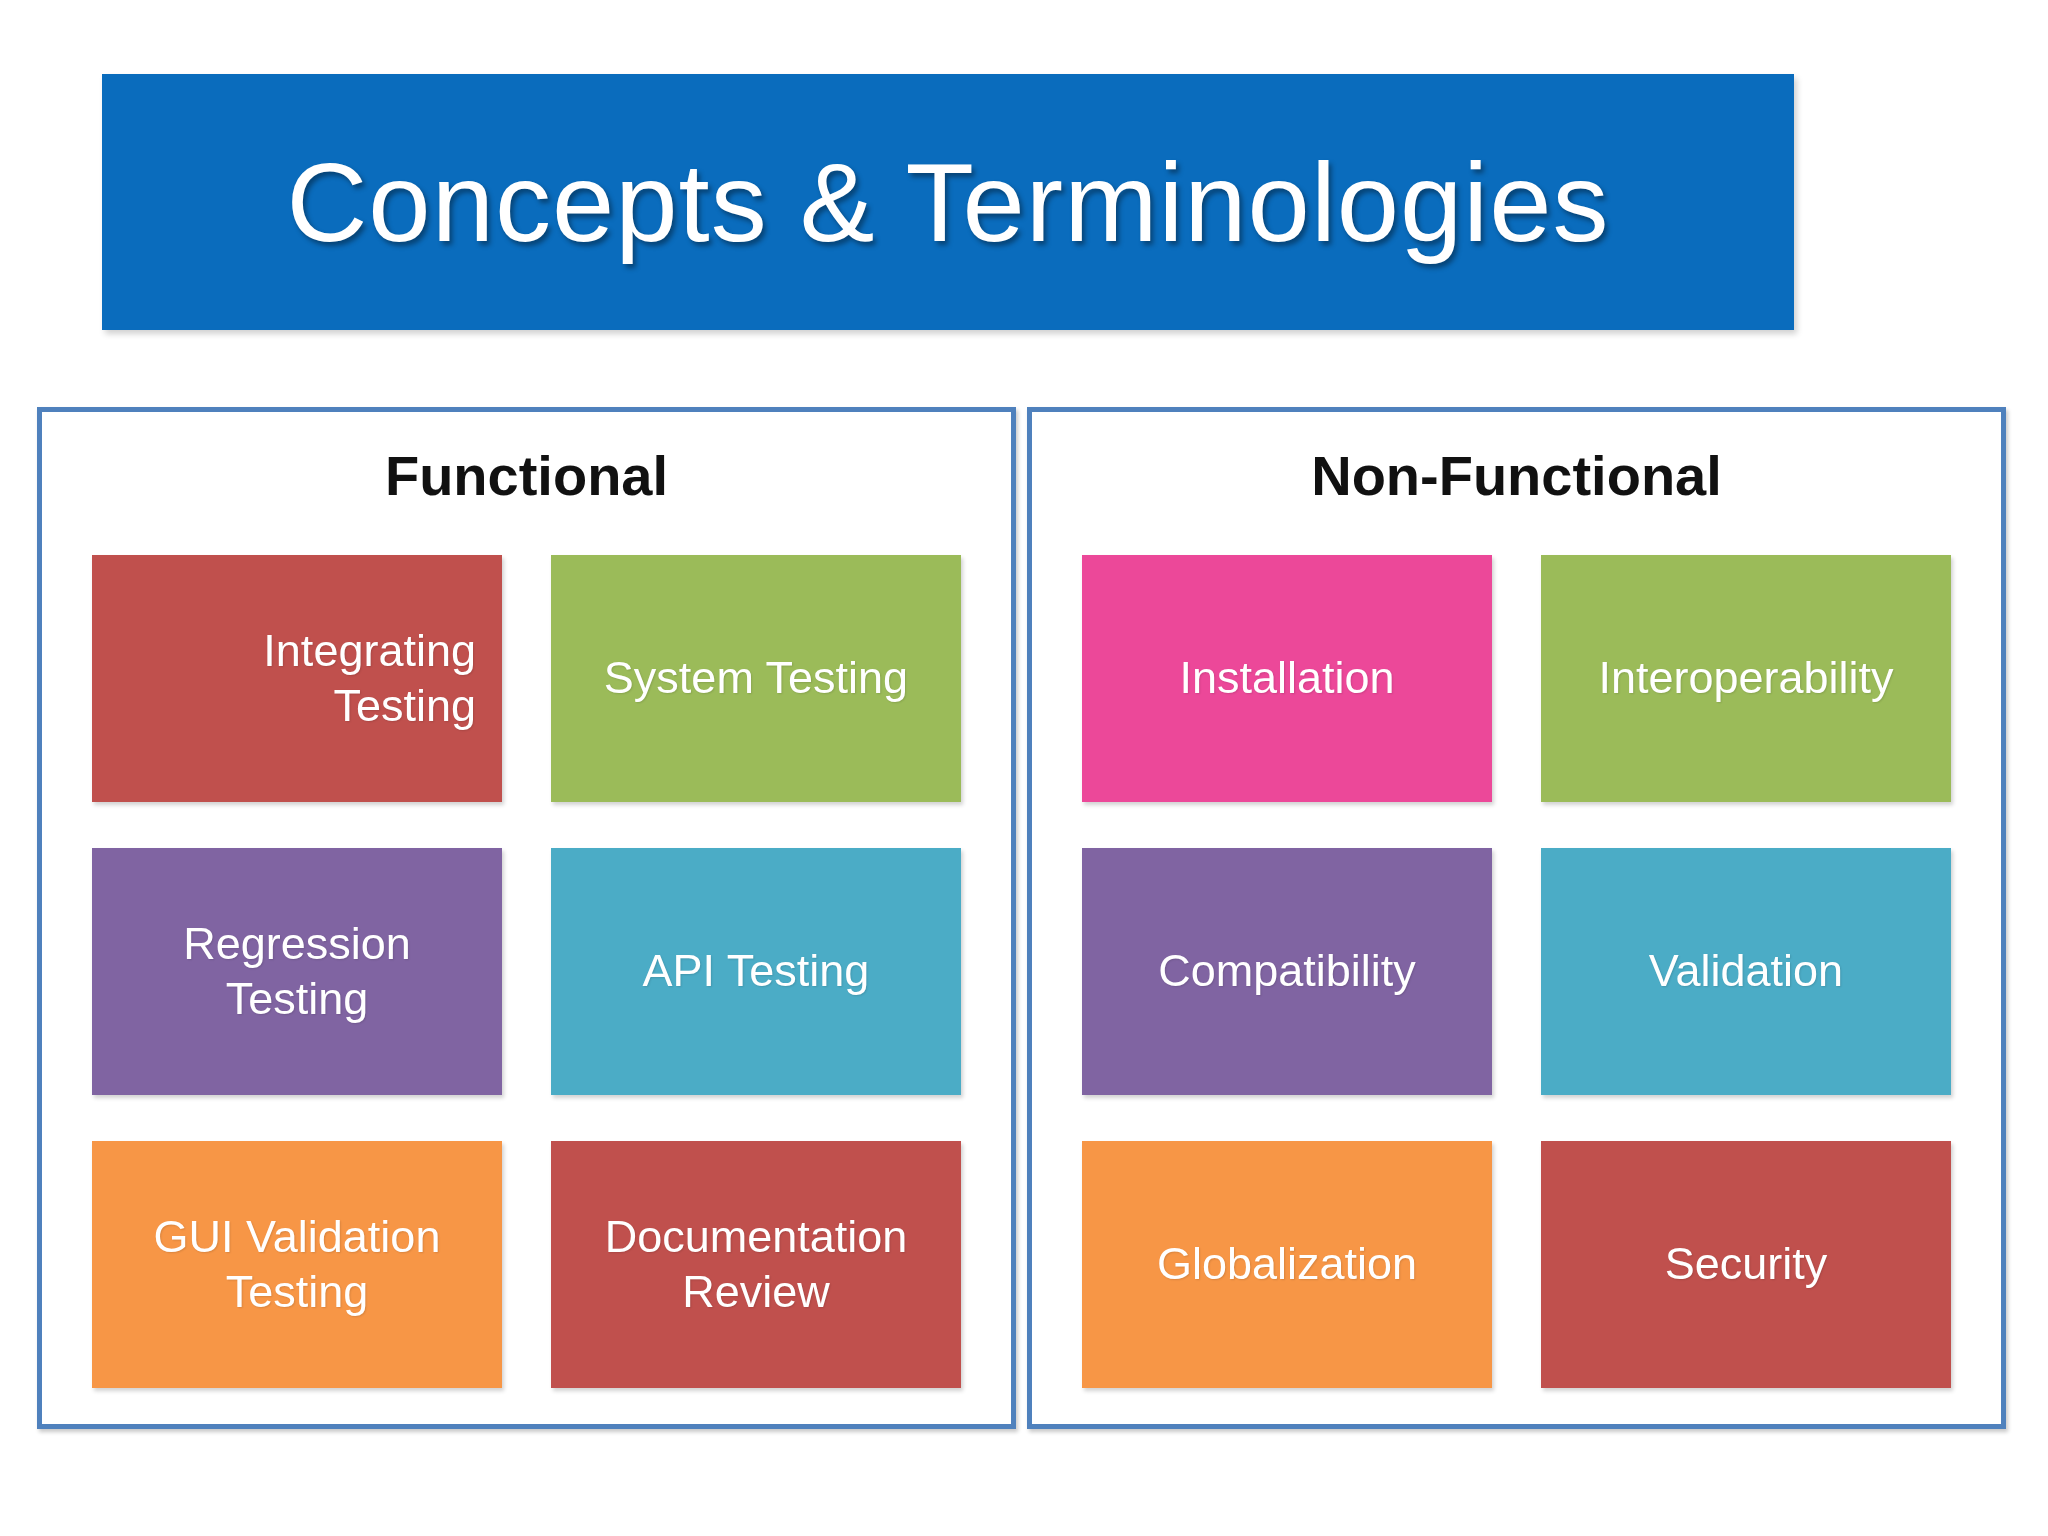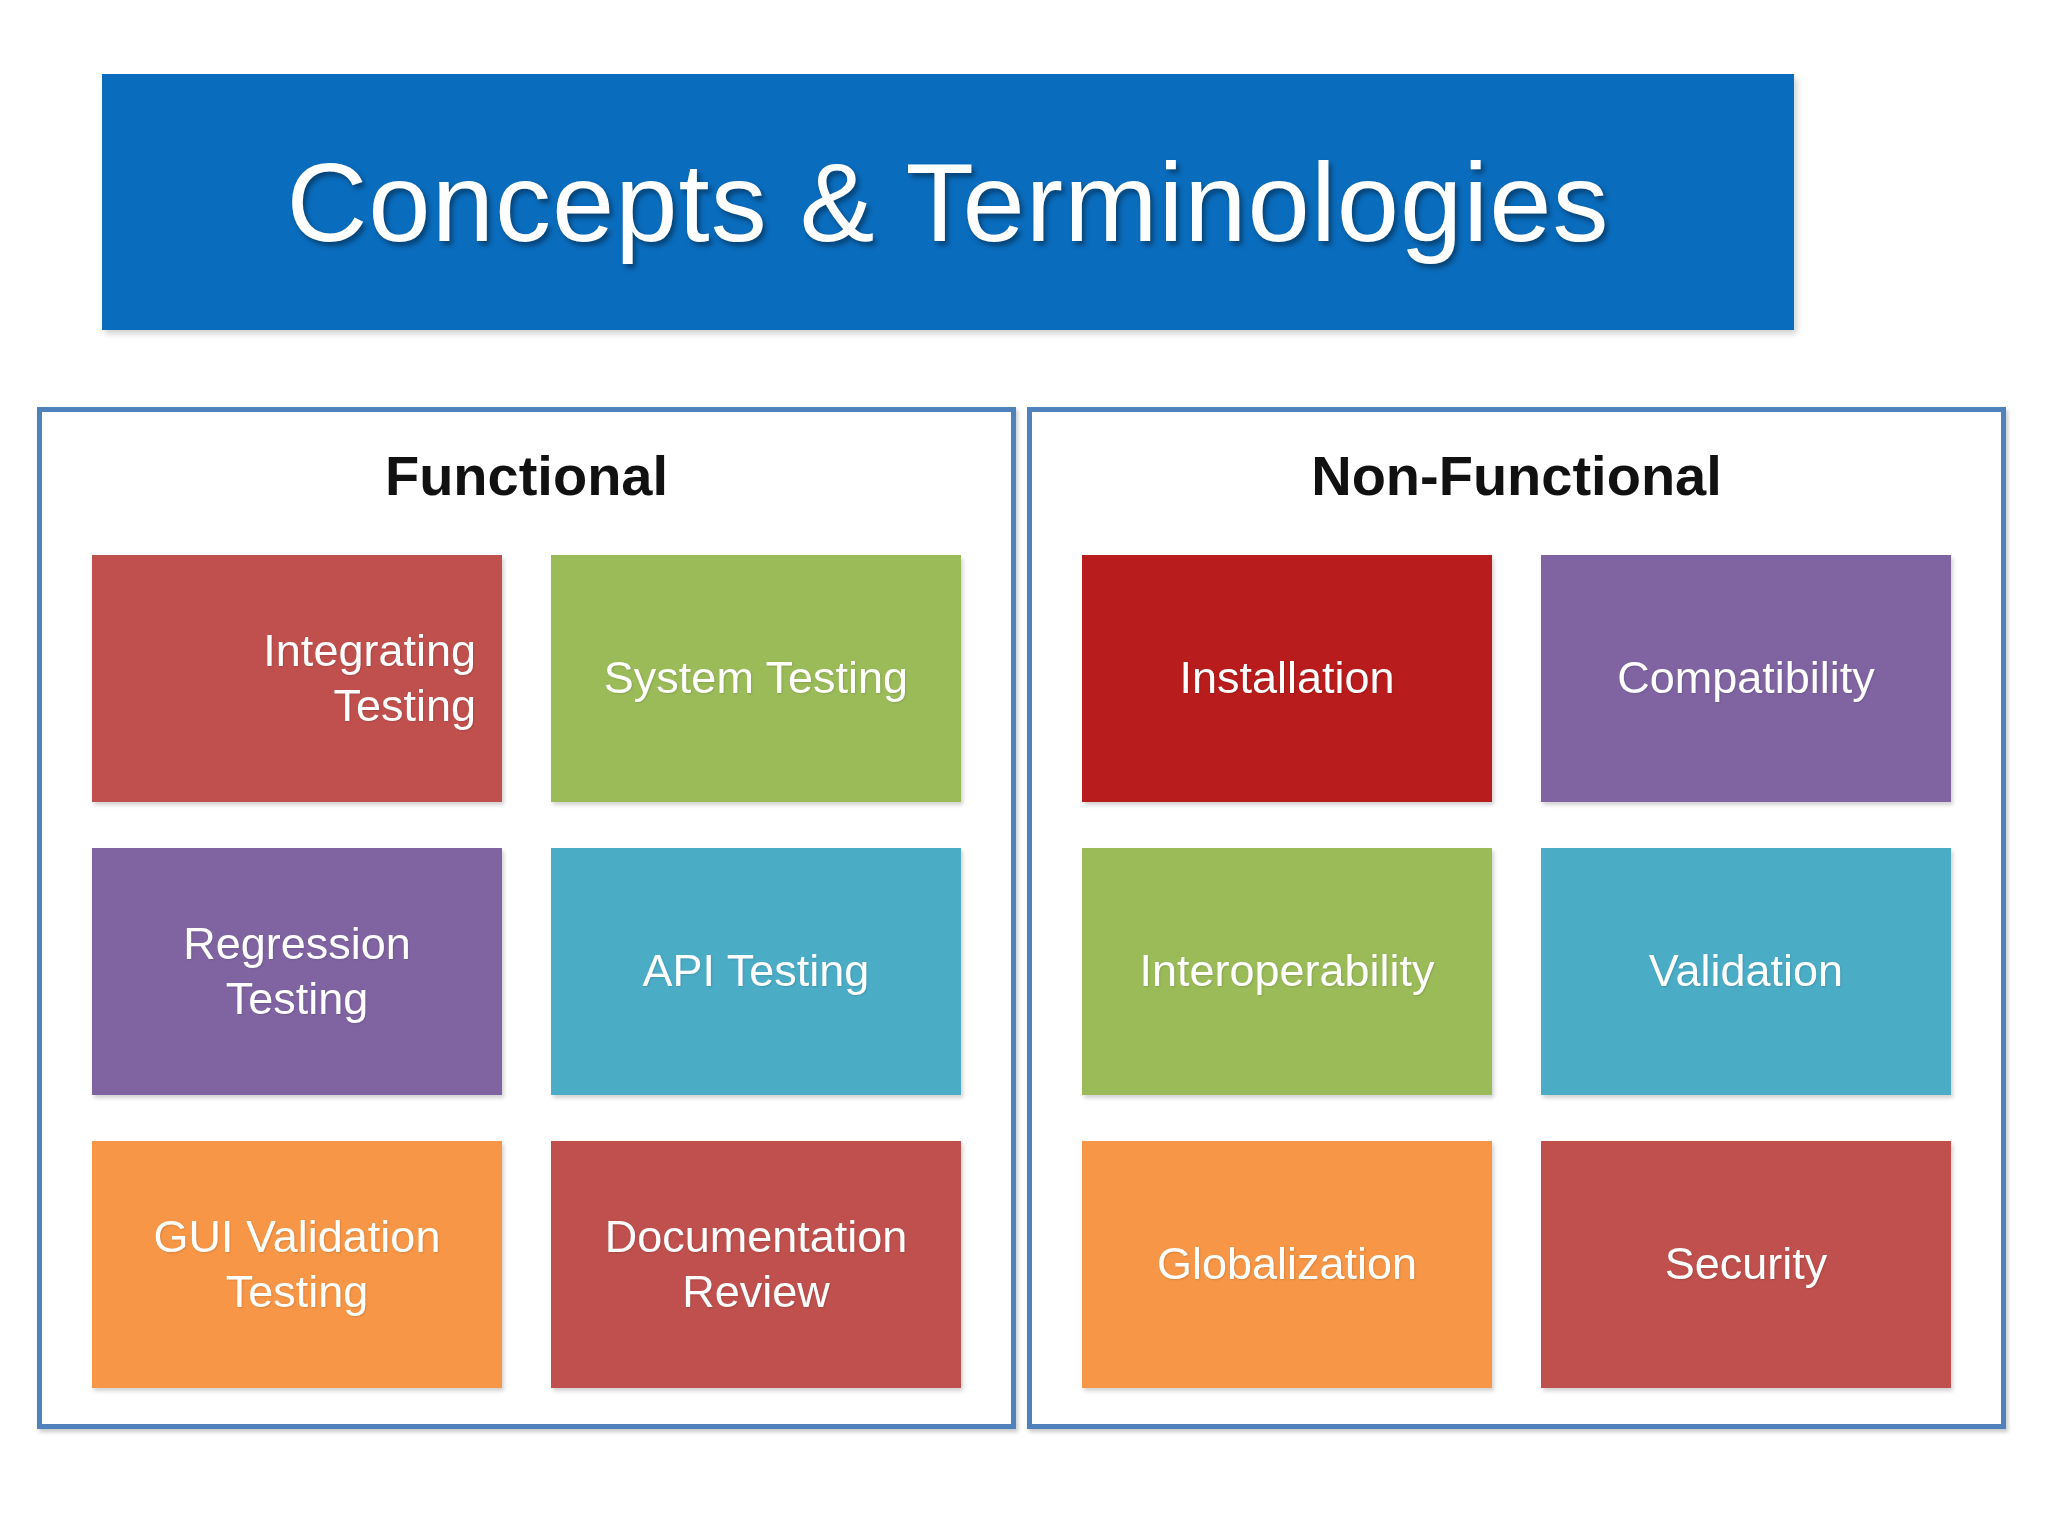--- a/index.html
+++ b/index.html
@@ -92,22 +92,22 @@
       <div class="box" style="background-color: rgb(128, 100, 162);">Regression Testing</div>
       <div class="box" style="background-color: rgb(75, 172, 198);">API Testing</div>
       <div class="box" style="background-color: rgb(247, 150, 70);">GUI Validation Testing</div>
       <div class="box" style="background-color: rgb(192, 80, 77);">Documentation Review</div>
     </div>
   </div>
 
   <div class="panel right">
     <h2 class="panel-heading">Non-Functional</h2>
     <div class="box-grid">
-      <div class="box" style="background-color: #b91c1c;">Installation</div>
+      <div class="box" style="background-color: #ec4899;">Installation</div>
+      <div class="box" style="background-color: rgb(155, 187, 89);">Interoperability</div>
       <div class="box" style="background-color: rgb(128, 100, 162);">Compatibility</div>
-      <div class="box" style="background-color: rgb(155, 187, 89);">Interoperability</div>
       <div class="box" style="background-color: rgb(75, 172, 198);">Validation</div>
       <div class="box" style="background-color: rgb(247, 150, 70);">Globalization</div>
       <div class="box" style="background-color: rgb(192, 80, 77);">Security</div>
     </div>
   </div>
 
 </div>
 
 </body></html>

